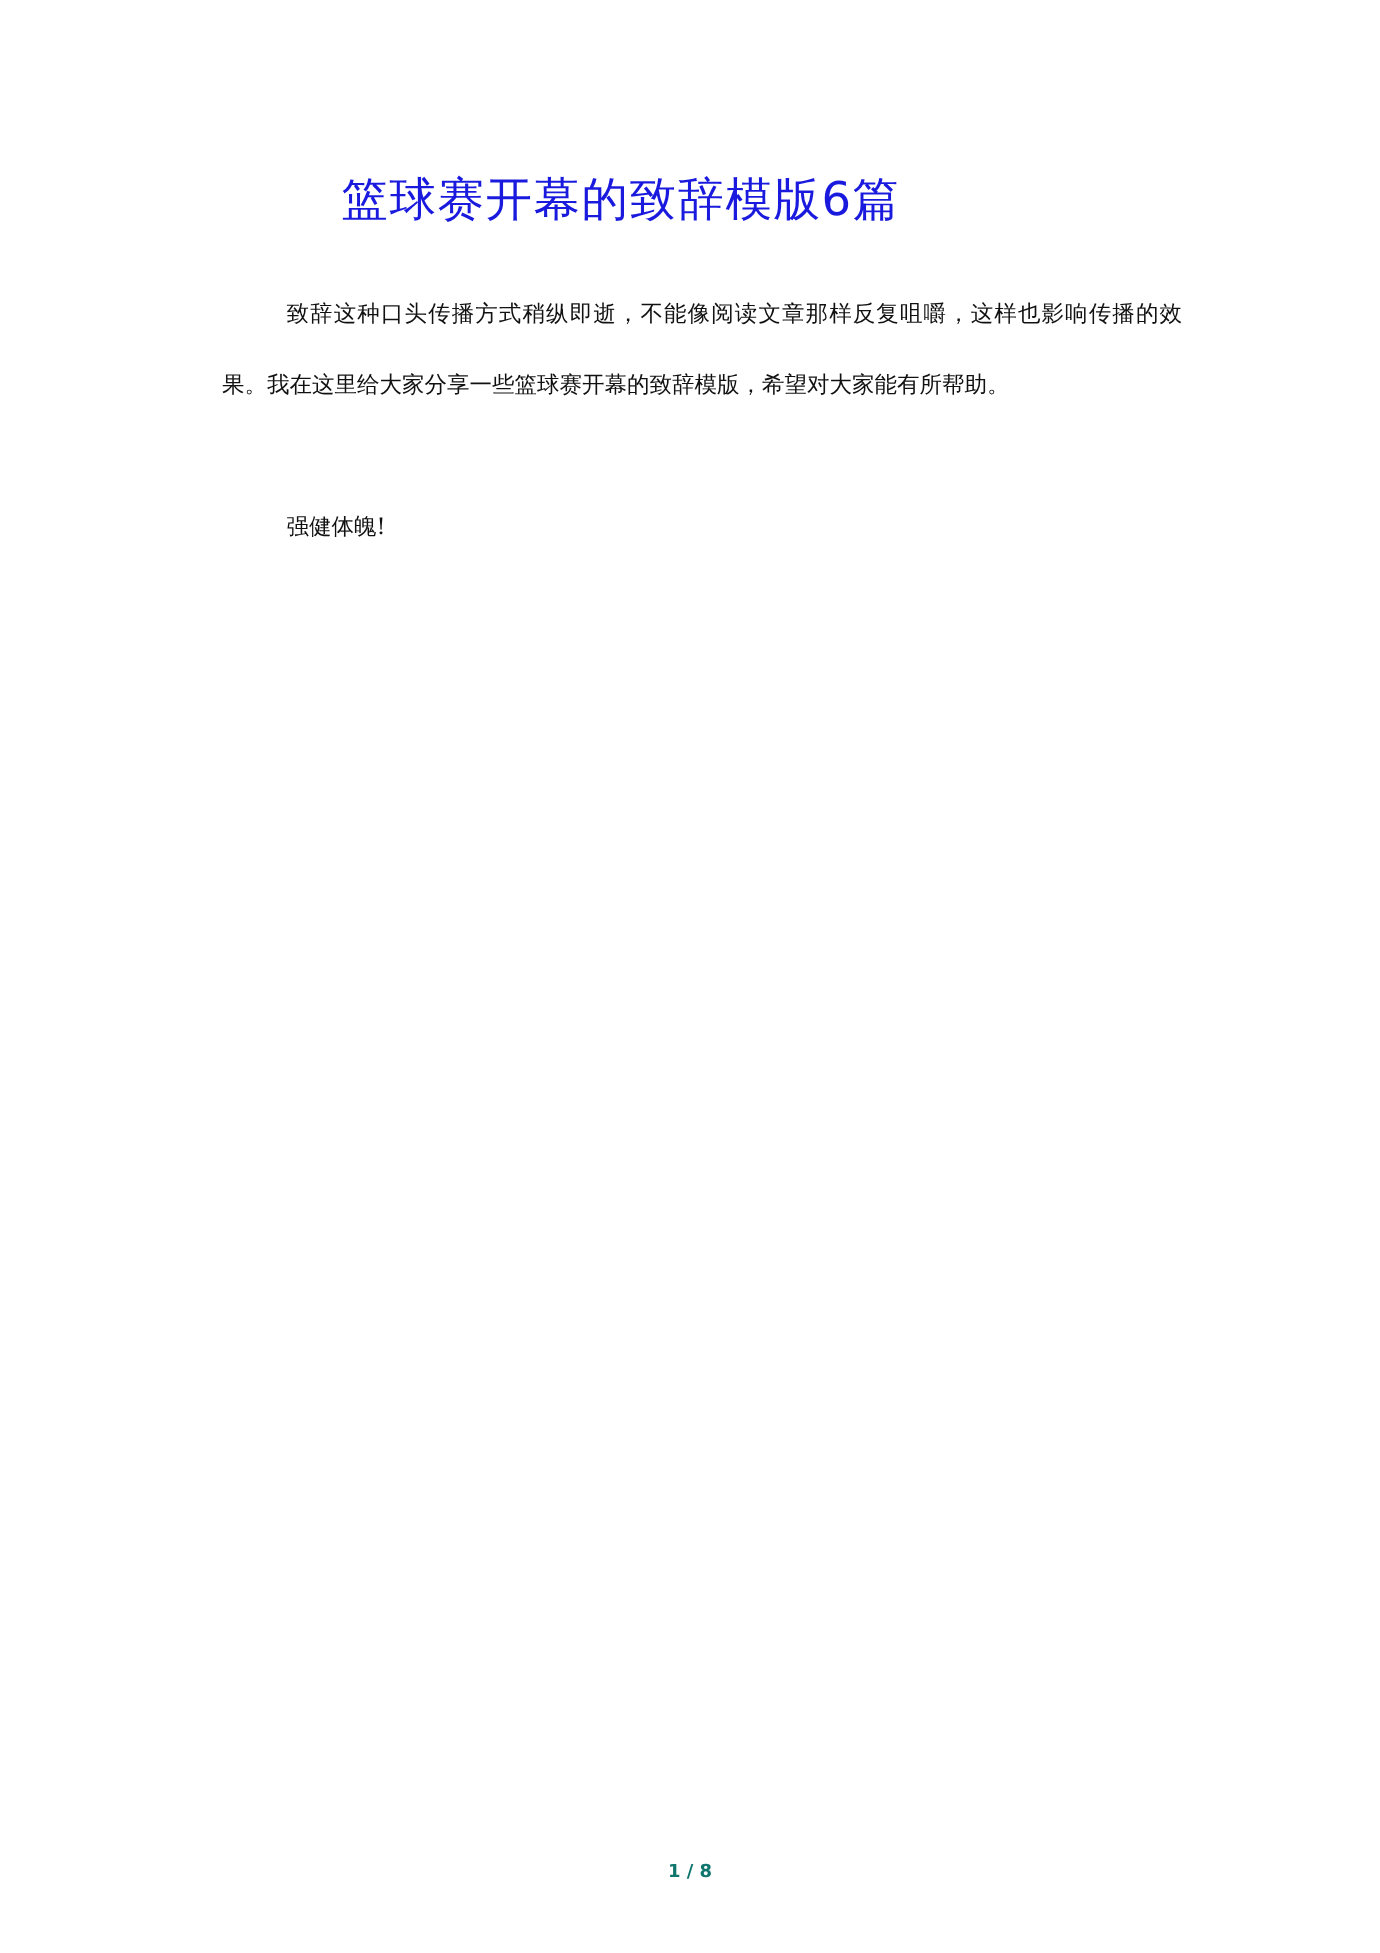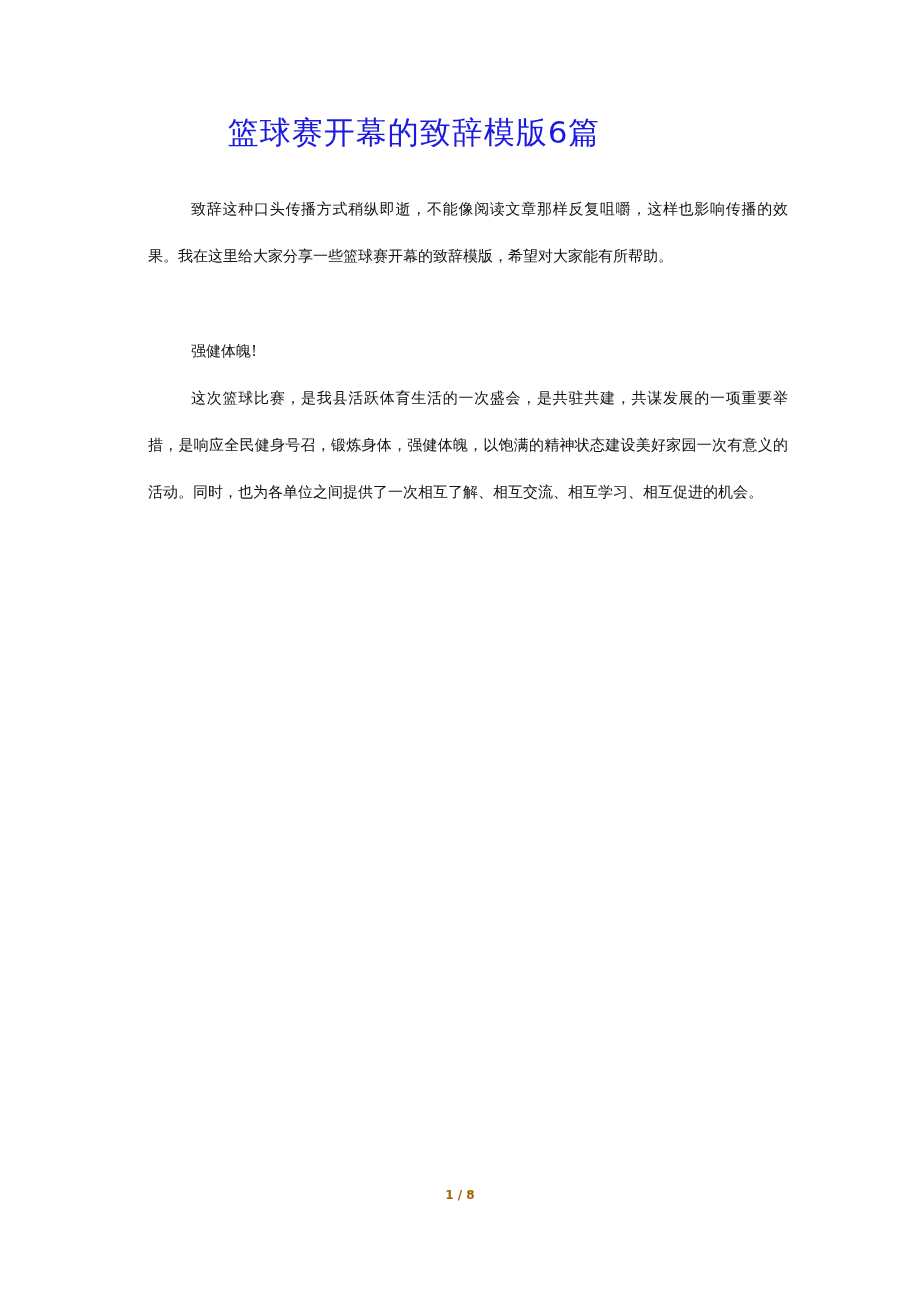--- a/index.html
+++ b/index.html
@@ -5,28 +5,27 @@
   html, body { margin: 0; padding: 0; background: #ffffff; }
   body { width: 920px; height: 1302px; position: relative; overflow: hidden;
          font-family: "DejaVu Serif", "Liberation Serif", serif; color: #111; }
   .title { position: absolute; top: 112px; left: 0; width: 828px; text-align: center;
            font-family: "DejaVu Sans", "Liberation Sans", sans-serif;
            font-size: 31px; color: #1a1adf; letter-spacing: 1px; margin: 0; font-weight: normal; }
   .body { position: absolute; left: 148px; width: 640px; top: 186px; font-size: 15px; }
   .p { margin: 0; line-height: 47.3px; text-align: justify; text-align-last: left; }
   .indent { text-indent: 43px; }
   .gap { height: 47px; }
-  .footer { position: absolute; top: 1188px; left: 0; width: 920px; text-align: center;
-            font-family: "DejaVu Sans", "Liberation Sans", sans-serif; font-size: 12px; font-weight: bold; color: #a16207; }
+  .footer { position: absolute; top: 1240px; left: 0; width: 920px; text-align: center;
+            font-family: "DejaVu Sans", "Liberation Sans", sans-serif; font-size: 12px; font-weight: bold; color: #0f766e; }
 </style>
 </head>
 <body>
 
 <h1 class="title">篮球赛开幕的致辞模版6篇</h1>
 
 <div class="body">
   <p class="p indent">致辞这种口头传播方式稍纵即逝，不能像阅读文章那样反复咀嚼，这样也影响传播的效果。我在这里给大家分享一些篮球赛开幕的致辞模版，希望对大家能有所帮助。</p>
   <div class="gap"></div>
   <p class="p indent">强健体魄!</p>
-  <p class="p indent">这次篮球比赛，是我县活跃体育生活的一次盛会，是共驻共建，共谋发展的一项重要举措，是响应全民健身号召，锻炼身体，强健体魄，以饱满的精神状态建设美好家园一次有意义的活动。同时，也为各单位之间提供了一次相互了解、相互交流、相互学习、相互促进的机会。</p>
 </div>
 
 <div class="footer">1 / 8</div>
 
 </body></html>

